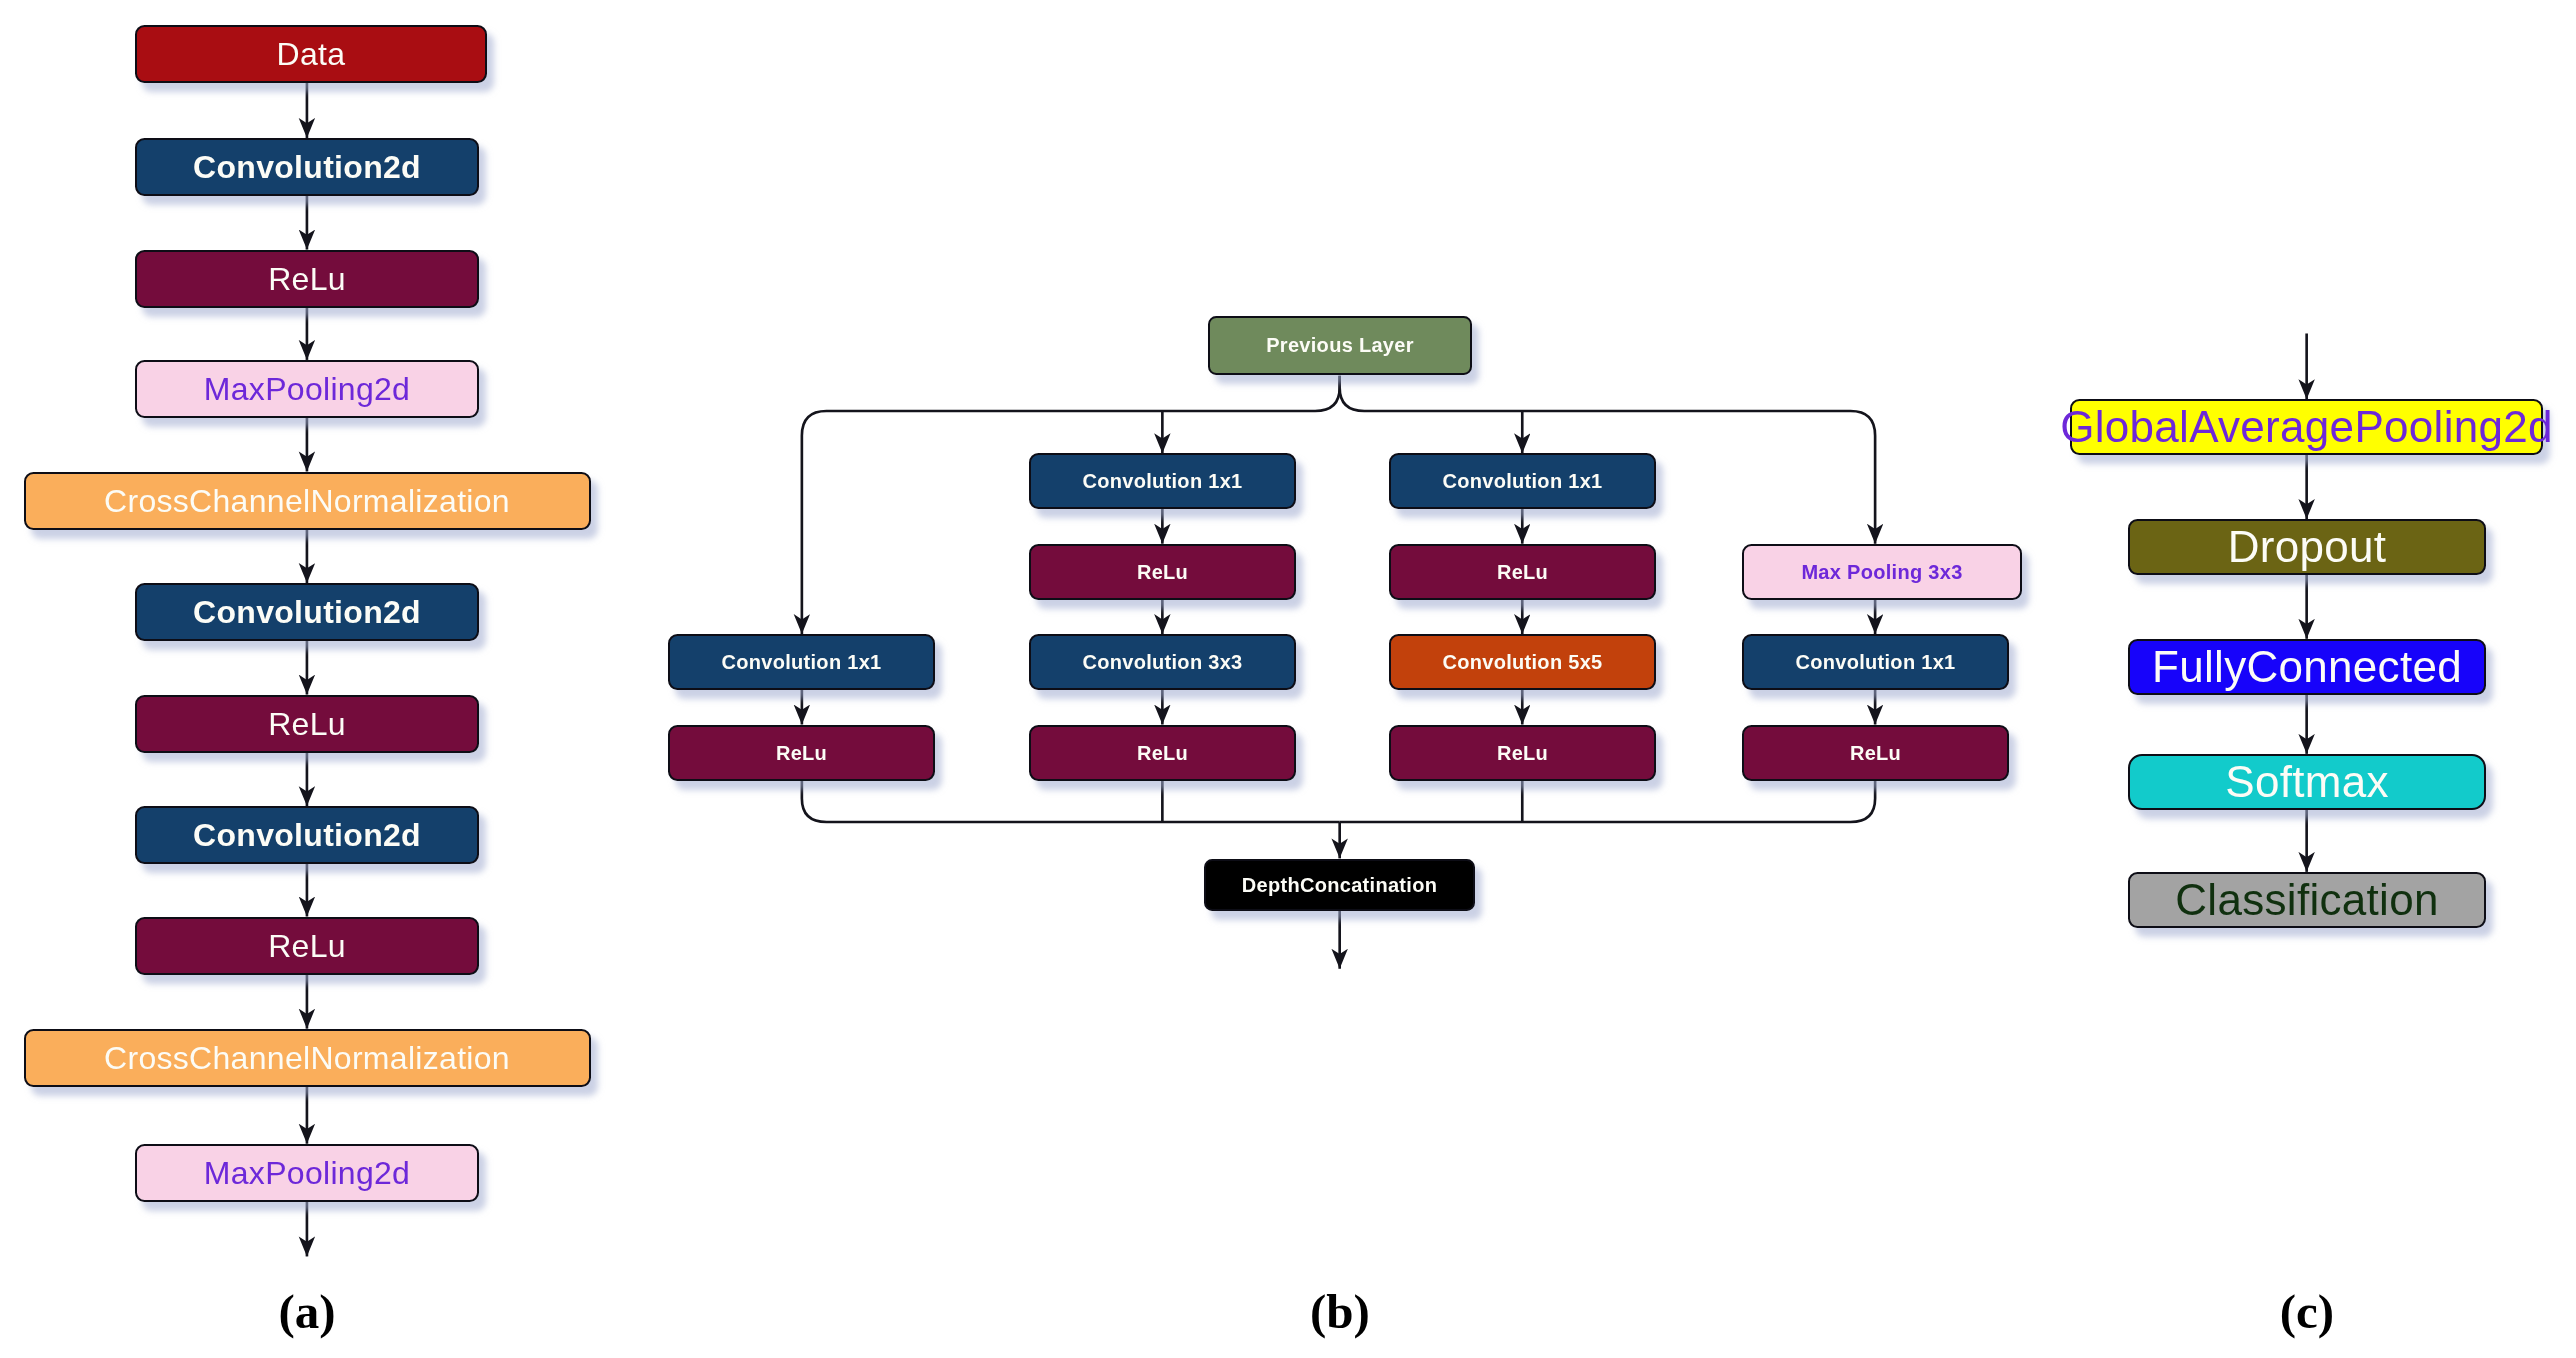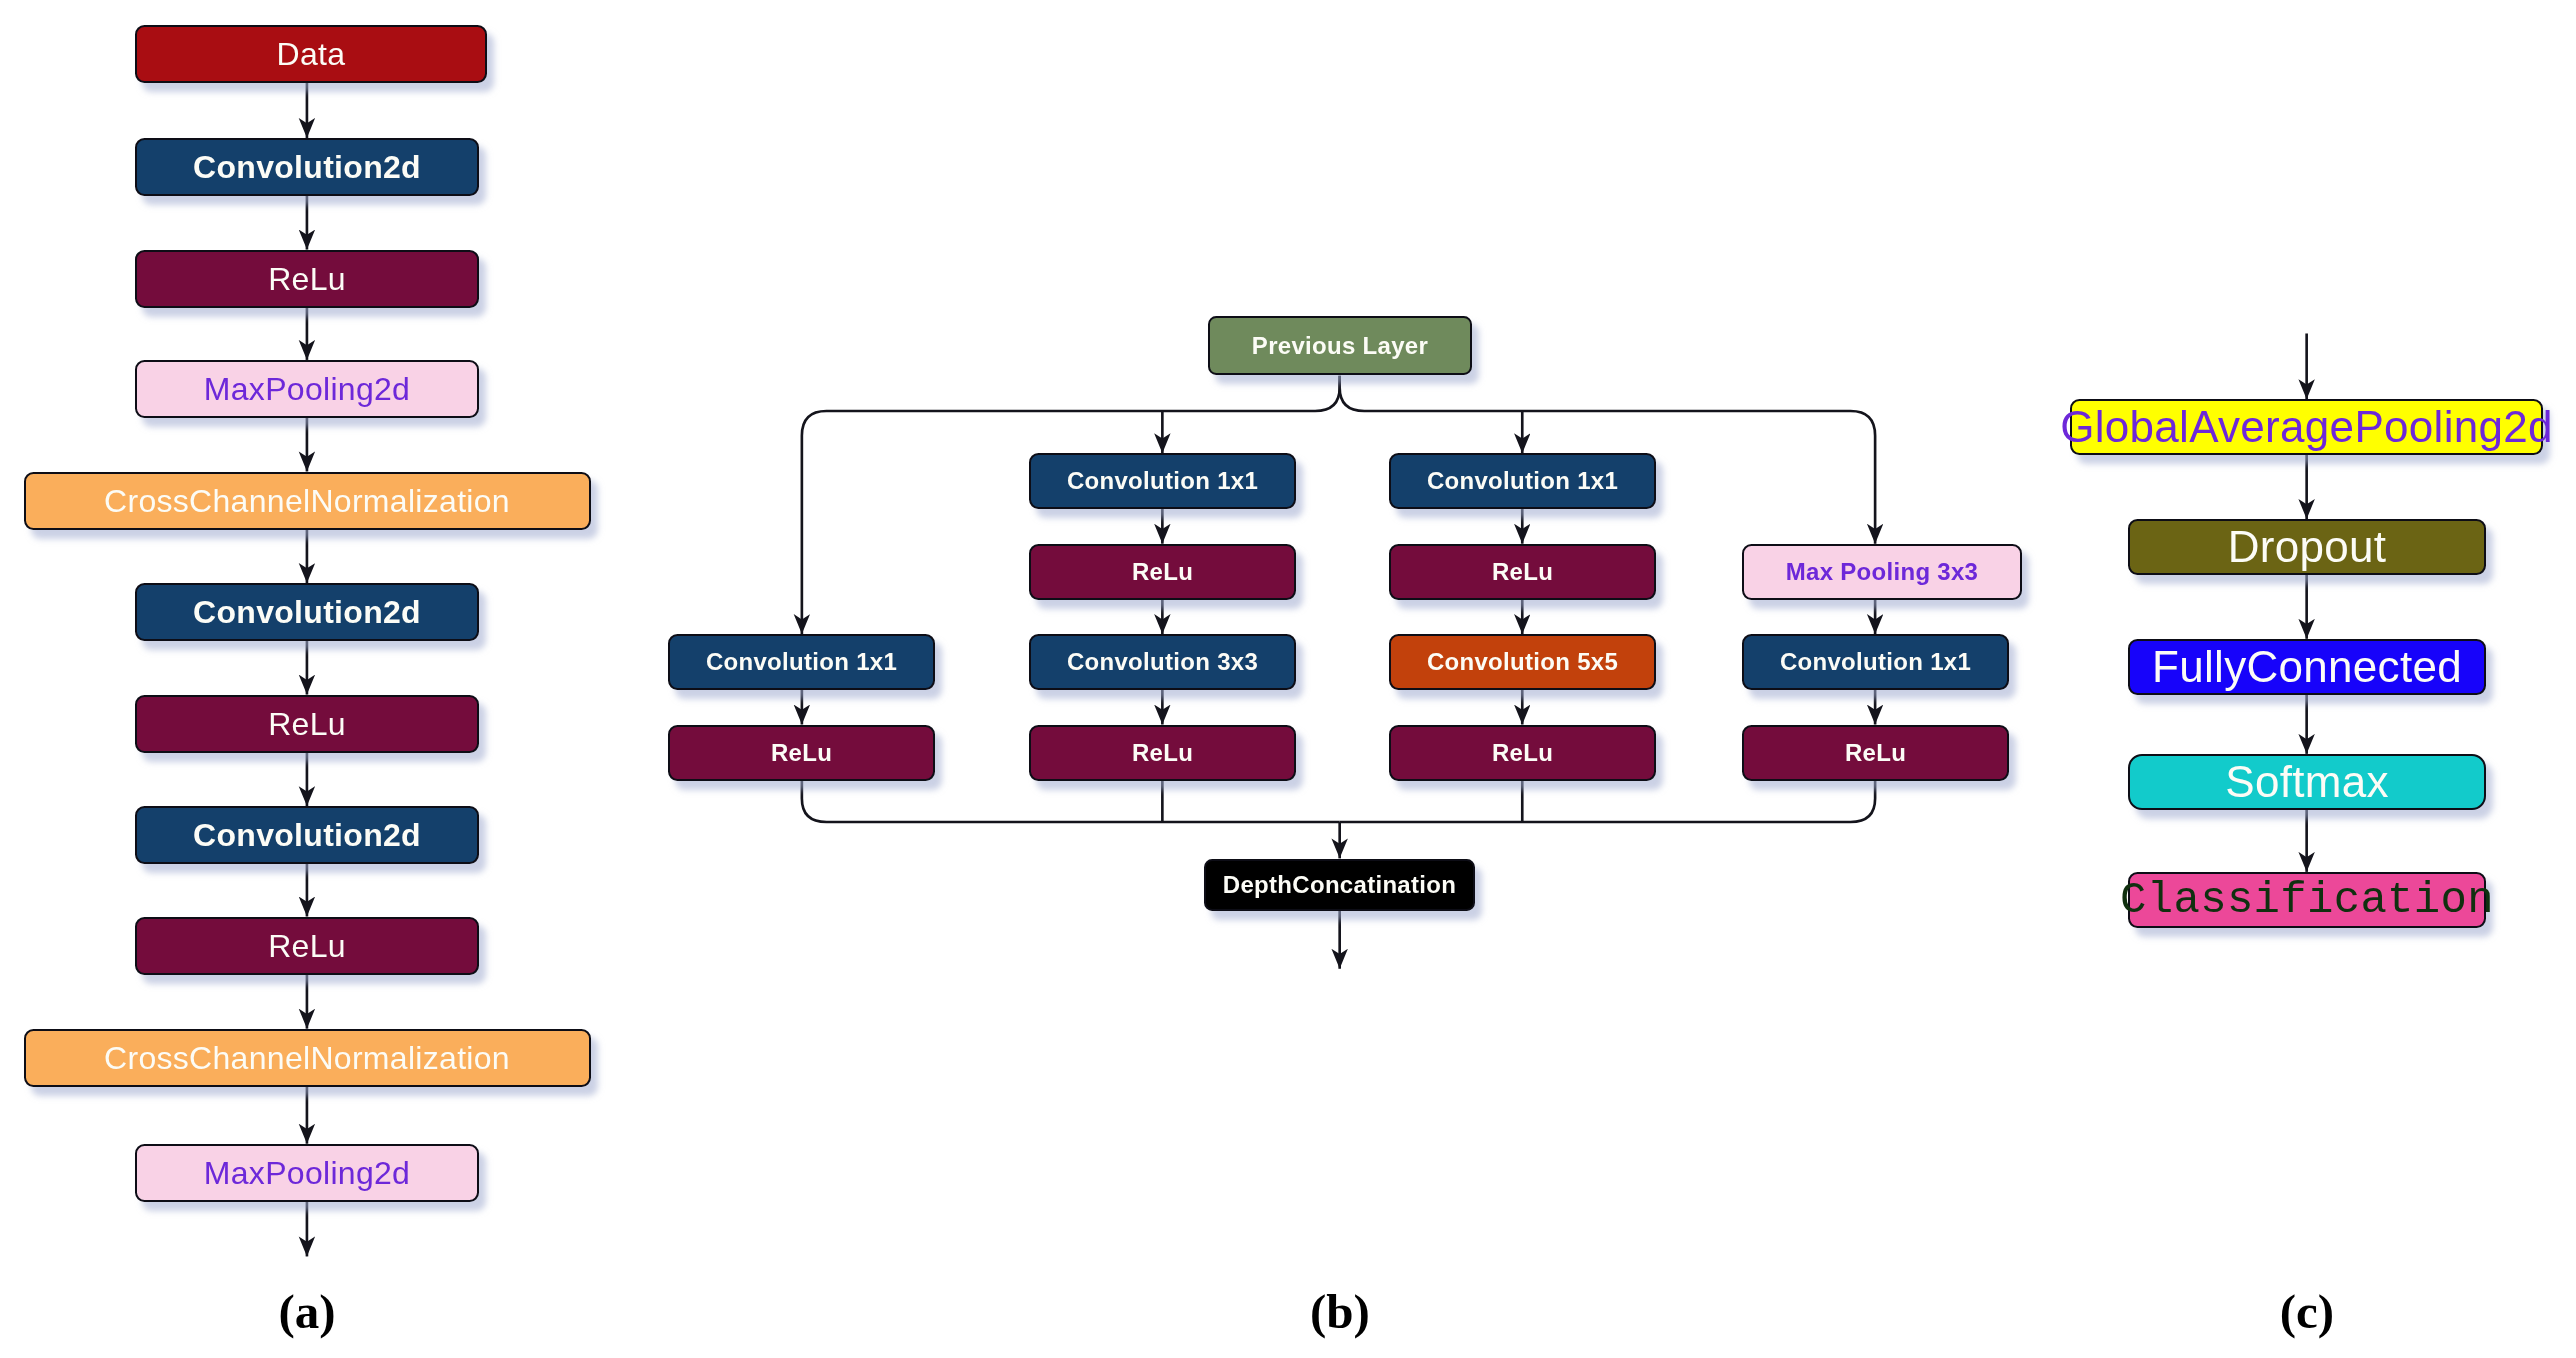--- a/index.html
+++ b/index.html
@@ -3,21 +3,21 @@
 <meta charset="utf-8">
 <style>
   html,body{margin:0;padding:0;background:#ffffff;}
   #figure{position:relative;width:2576px;height:1358px;background:#ffffff;overflow:hidden;
           font-family:"Liberation Sans",sans-serif;}
   #wires{position:absolute;left:0;top:0;width:2576px;height:1358px;}
   .node{position:absolute;box-sizing:border-box;border:2.3px solid #0d0d16;border-radius:9.4px;
         display:flex;align-items:center;justify-content:center;text-align:center;
         box-shadow:7px 8.2px 5.9px rgba(160,172,208,0.55);letter-spacing:0.3px;}
   .fz-a{font-size:32px;font-weight:400;}
-  .fz-b{font-size:24px;font-weight:700;}
+  .fz-b{font-size:20px;font-weight:700;}
   .fz-c{font-size:44px;font-weight:400;}
   .bold{font-weight:700;}
   .t-white{color:#fcfcf6;}
   .t-black{color:#6d28d9;}
   .t-darkgreen{color:#10300f;}
   .caption{position:absolute;transform:translateX(-50%);font-family:"Liberation Serif",serif;
            font-weight:700;font-size:49px;color:#000;}
 </style>
 </head>
 <body>
@@ -106,17 +106,17 @@
   <div class="node fz-b t-white" style="left: 1742px; top: 634px; width: 267px; height: 56px; background-color: rgb(20, 64, 107);">Convolution 1x1</div>
   <div class="node fz-b t-white" style="left: 1742px; top: 725px; width: 267px; height: 56px; background-color: rgb(116, 12, 60);">ReLu</div>
 
   <div class="node fz-b t-white" style="left: 1204px; top: 859px; width: 271px; height: 52px; border-radius: 8.2px; background-color: #000000;">DepthConcatination</div>
   <div class="caption" style="left:1340px;top:1283px">(b)</div>
 
   <div class="node fz-c t-black" style="left: 2070px; top: 399px; width: 473px; height: 56px; background-color: rgb(255, 255, 0);">GlobalAveragePooling2d</div>
   <div class="node fz-c t-white" style="left: 2128px; top: 519px; width: 358px; height: 56px; background-color: rgb(107, 100, 20);">Dropout</div>
   <div class="node fz-c t-white" style="left: 2128px; top: 639px; width: 358px; height: 56px; background-color: rgb(23, 3, 250);">FullyConnected</div>
   <div class="node fz-c t-white" style="left: 2128px; top: 754px; width: 358px; height: 56px; background-color: rgb(18, 203, 203); border-radius: 14px;">Softmax</div>
-  <div class="node fz-c t-darkgreen" style="left: 2128px; top: 872px; width: 358px; height: 56px; background-color: #ec4899; font-family: Liberation Mono, monospace;">Classification</div>
+  <div class="node fz-c t-darkgreen" style="left: 2128px; top: 872px; width: 358px; height: 56px; background-color: #a3a3a3;">Classification</div>
   <div class="caption" style="left:2307px;top:1283px">(c)</div>
 
 </div>
 
 
 </body></html>

